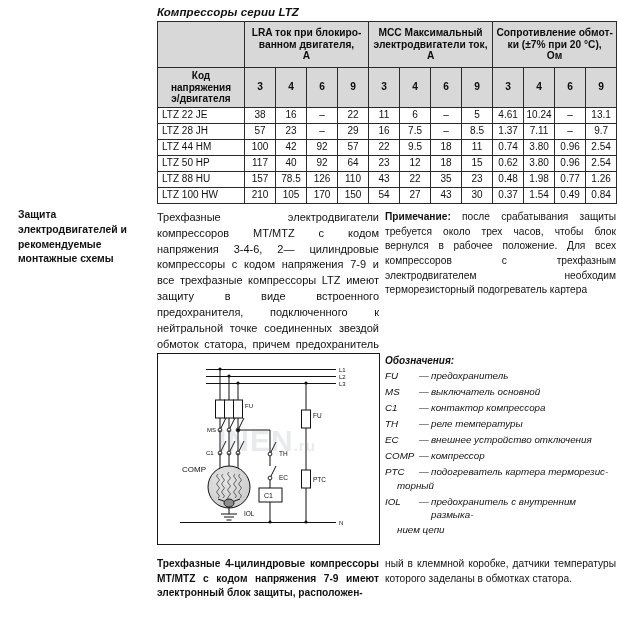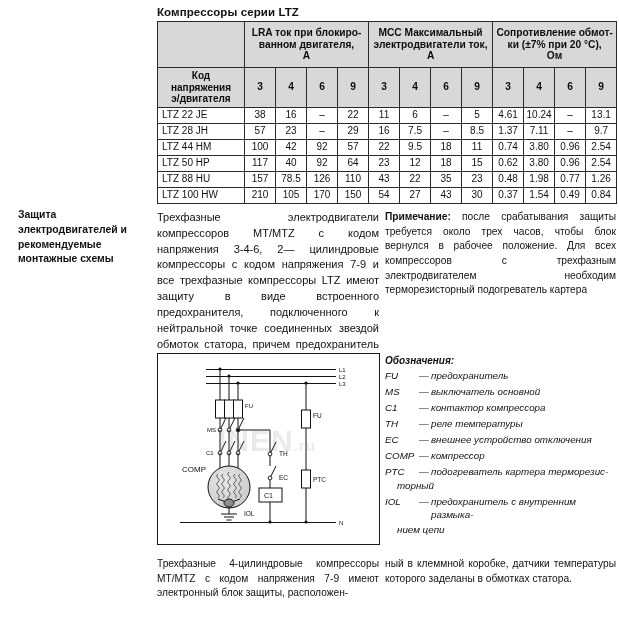--- a/index.html
+++ b/index.html
@@ -11,21 +11,21 @@
     position:relative;
     overflow:hidden;
     -webkit-font-smoothing:antialiased;
   }
   .page{position:relative;width:619px;height:628px;}
 
   
   .table-wrap{position:absolute;left:157px;top:6px;width:459px;}
   .table-caption{
     font-size:11.5px;font-weight:600;color:#111;
-    margin-bottom:3px;letter-spacing:.1px;
+    margin-bottom:3px;letter-spacing:.1px;font-style:italic;
   }
   table.specs{
     border-collapse:collapse;
     width:459px;
     table-layout:fixed;
     font-size:9.6px;
     padding-left:16px;
   }
   table.specs td,table.specs th{
     border:1px solid #2a2a2a;
@@ -94,21 +94,21 @@
     position:absolute;left:218px;top:424px;
     font-size:30px;font-weight:800;color:rgba(120,125,135,0.16);
     letter-spacing:1px;pointer-events:none;user-select:none;
     font-family:"Liberation Sans",sans-serif;
   }
   .wm small{font-size:15px;font-weight:700;}
 
   
   .bot-left{
     position:absolute;left:157px;top:557px;width:222px;
-    font-size:10.2px;line-height:1.44;text-align:justify;color:#111;
+    font-size:10.2px;line-height:1.44;text-align:justify;color:#111;font-weight:bold;
   }
   .bot-right{
     position:absolute;left:385px;top:557px;width:231px;
     font-size:10.2px;line-height:1.44;text-align:justify;color:#111;
   }
 </style>
 </head>
 <body>
 
 <div class="page">

